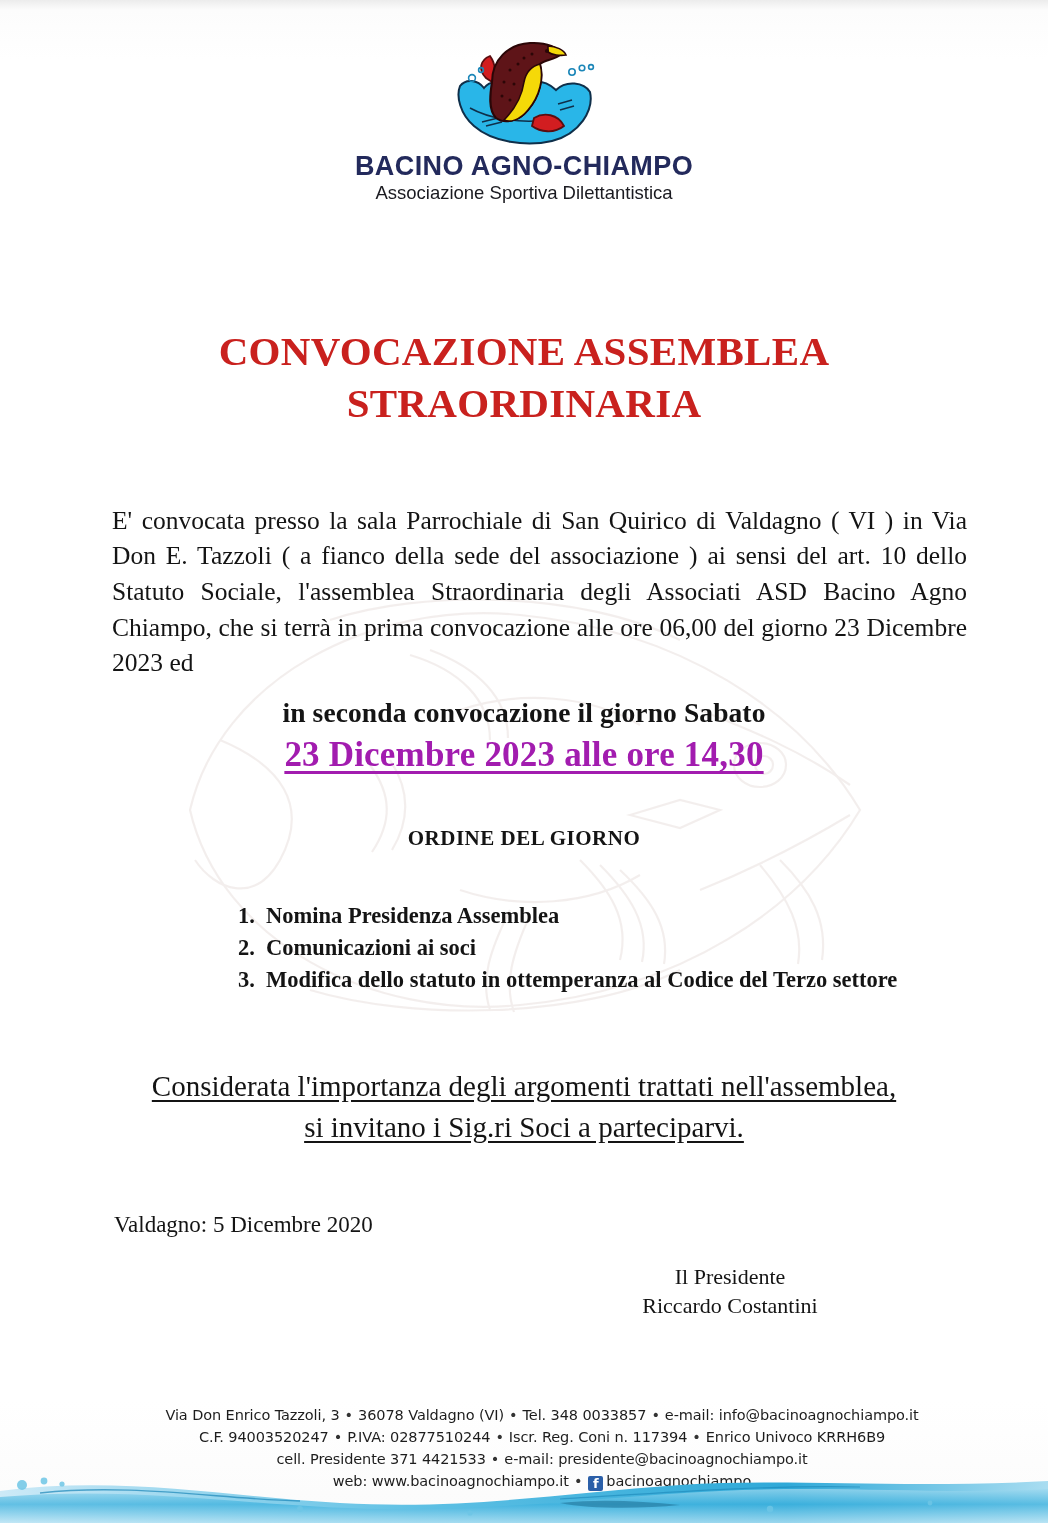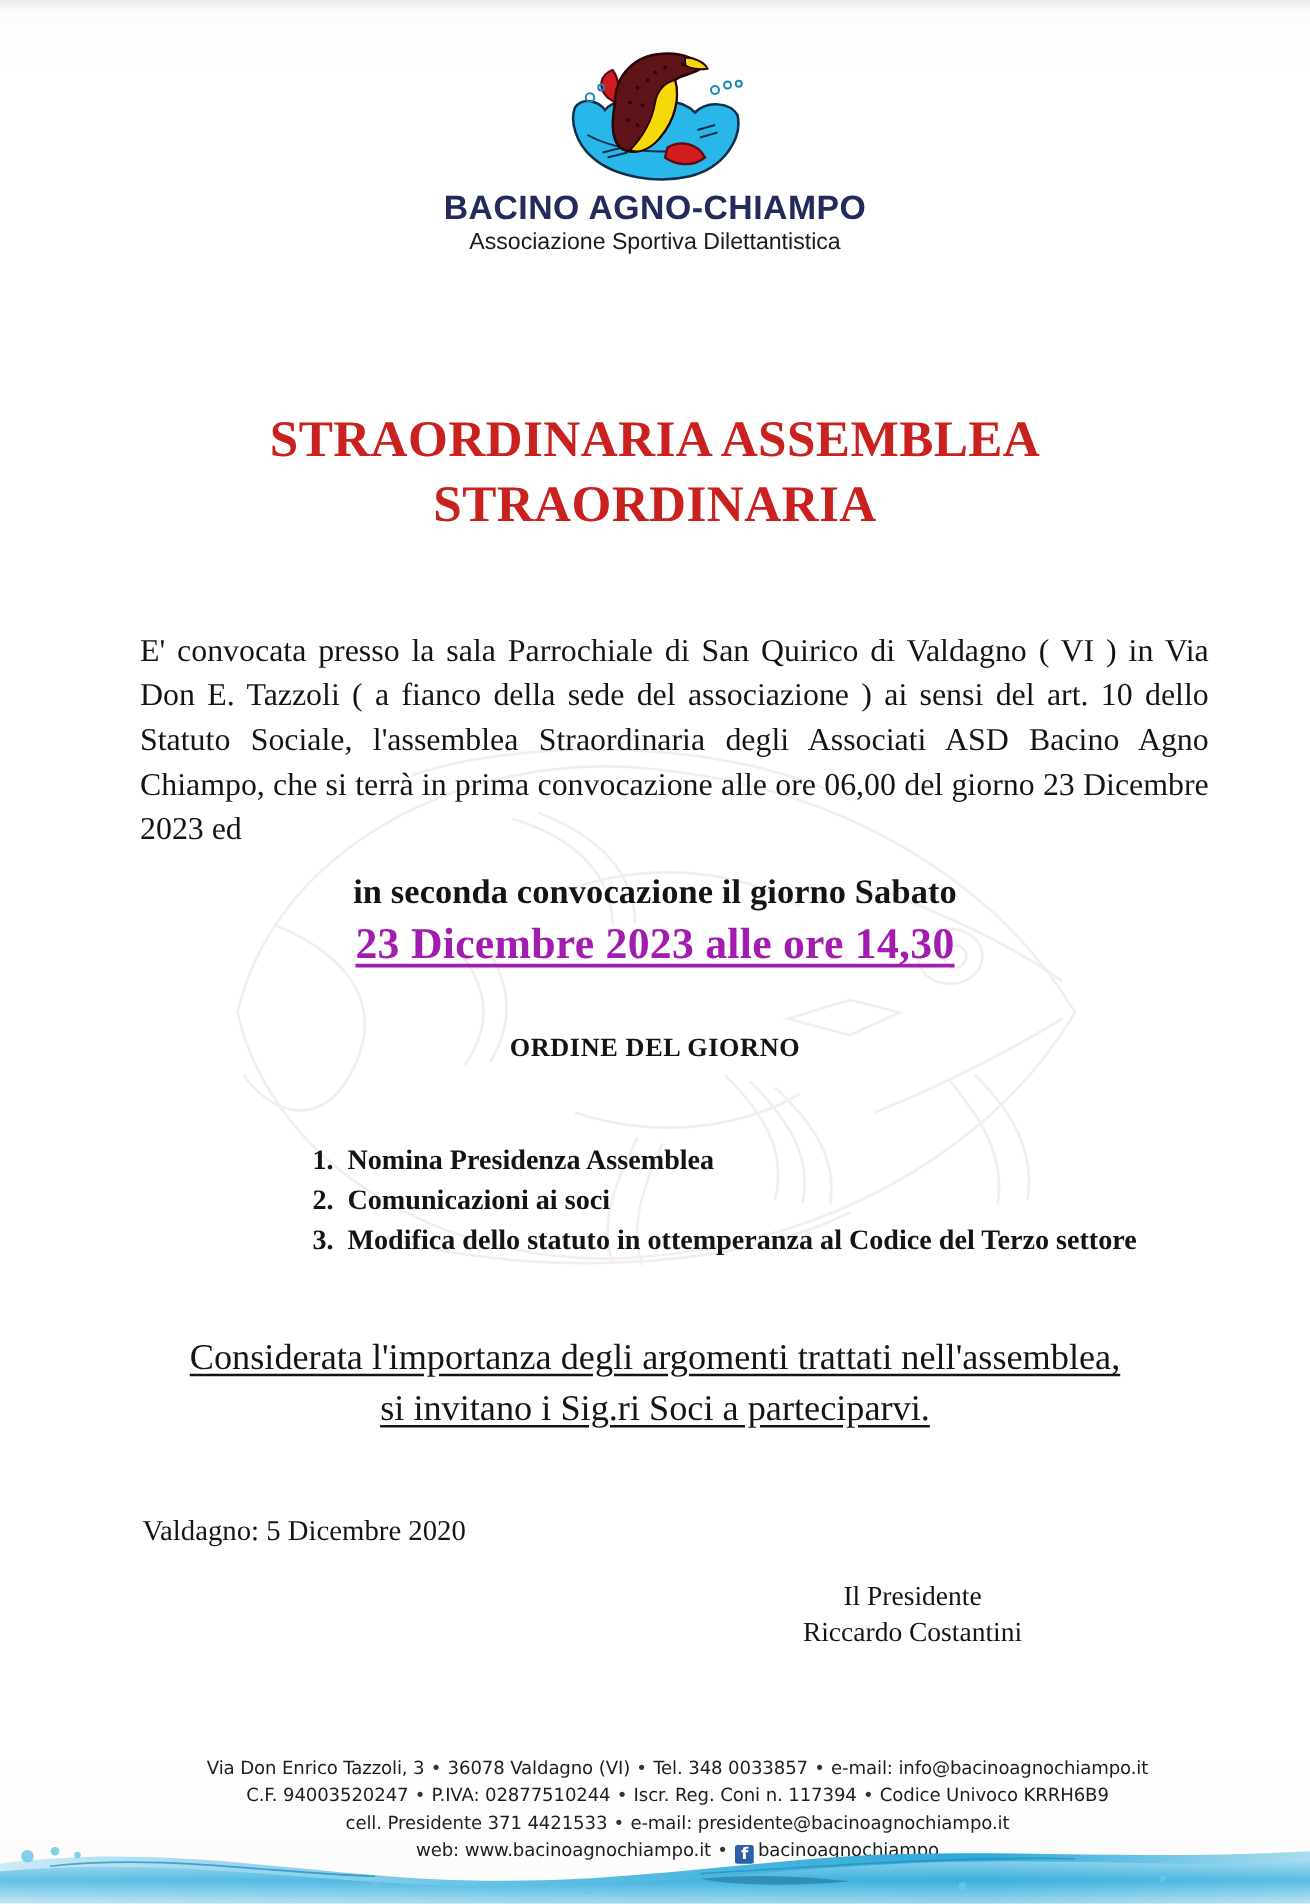--- a/index.html
+++ b/index.html
@@ -125,21 +125,21 @@
     top: 826px;
     text-align: center;
     font-weight: bold;
     font-size: 21px;
     letter-spacing: 0.5px;
   }
   #agenda-list {
     position: absolute;
     left: 238px;
     top: 900px;
-    margin: 12px;
+    margin: 0;
     padding: 0;
     list-style: none;
   }
   #agenda-list li {
     font-weight: bold;
     font-size: 22.5px;
     line-height: 1.42;
     white-space: nowrap;
   }
   #agenda-list .num {
@@ -289,21 +289,21 @@
         <circle cx="124" cy="38" r="3.2"></circle>
           <circle cx="134" cy="34" r="2.8"></circle>
           <circle cx="143" cy="33" r="2.4"></circle>
       </g>
     </svg>
     <div id="logo-title">BACINO AGNO-CHIAMPO</div>
     <div id="logo-subtitle">Associazione Sportiva Dilettantistica</div>
   </div>
 
   <div id="doc-title">
-    <div>STRAORDINARIA ASSEMBLEA</div>
+    <div>CONVOCAZIONE ASSEMBLEA</div>
     <div>STRAORDINARIA</div>
   </div>
 
   <p id="intro">E' convocata presso la sala Parrochiale di San Quirico di Valdagno ( VI ) in Via Don E. Tazzoli ( a fianco della sede del associazione ) ai sensi del art. 10 dello Statuto Sociale, l'assemblea Straordinaria degli Associati ASD Bacino Agno Chiampo, che si terrà in prima convocazione alle ore 06,00 del giorno 23 Dicembre 2023 ed</p>
 
   <div id="second-call">
     <div id="second-call-line">in seconda convocazione il giorno Sabato</div>
     <div id="second-call-date">23 Dicembre 2023 alle ore  14,30</div>
   </div>
 
@@ -330,21 +330,21 @@
   <div id="signature">
     <div>Il Presidente</div>
     <div>Riccardo Costantini</div>
   </div>
 
   <div id="footer">
     <div>
       <span>Via Don Enrico Tazzoli, 3</span><span class="sep">•</span><span>36078 Valdagno (VI)</span><span class="sep">•</span><span>Tel. 348 0033857</span><span class="sep">•</span><span>e-mail: info@bacinoagnochiampo.it</span>
     </div>
     <div>
-      <span>C.F. 94003520247</span><span class="sep">•</span><span>P.IVA: 02877510244</span><span class="sep">•</span><span>Iscr. Reg. Coni n. 117394</span><span class="sep">•</span><span>Codice Univoco KRRH6B9</span>
+      <span>C.F. 94003520247</span><span class="sep">•</span><span>P.IVA: 02877510244</span><span class="sep">•</span><span>Iscr. Reg. Coni n. 117394</span><span class="sep">•</span><span>Enrico Univoco KRRH6B9</span>
     </div>
     <div>
       <span>cell. Presidente 371 4421533</span><span class="sep">•</span><span>e-mail: presidente@bacinoagnochiampo.it</span>
     </div>
     <div>
       <span>web: www.bacinoagnochiampo.it</span><span class="sep">•</span><span class="fb-icon">f</span><span>bacinoagnochiampo</span>
     </div>
   </div>
 
   <svg id="wave" viewBox="0 0 1048 60" xmlns="http://www.w3.org/2000/svg" preserveAspectRatio="none">

